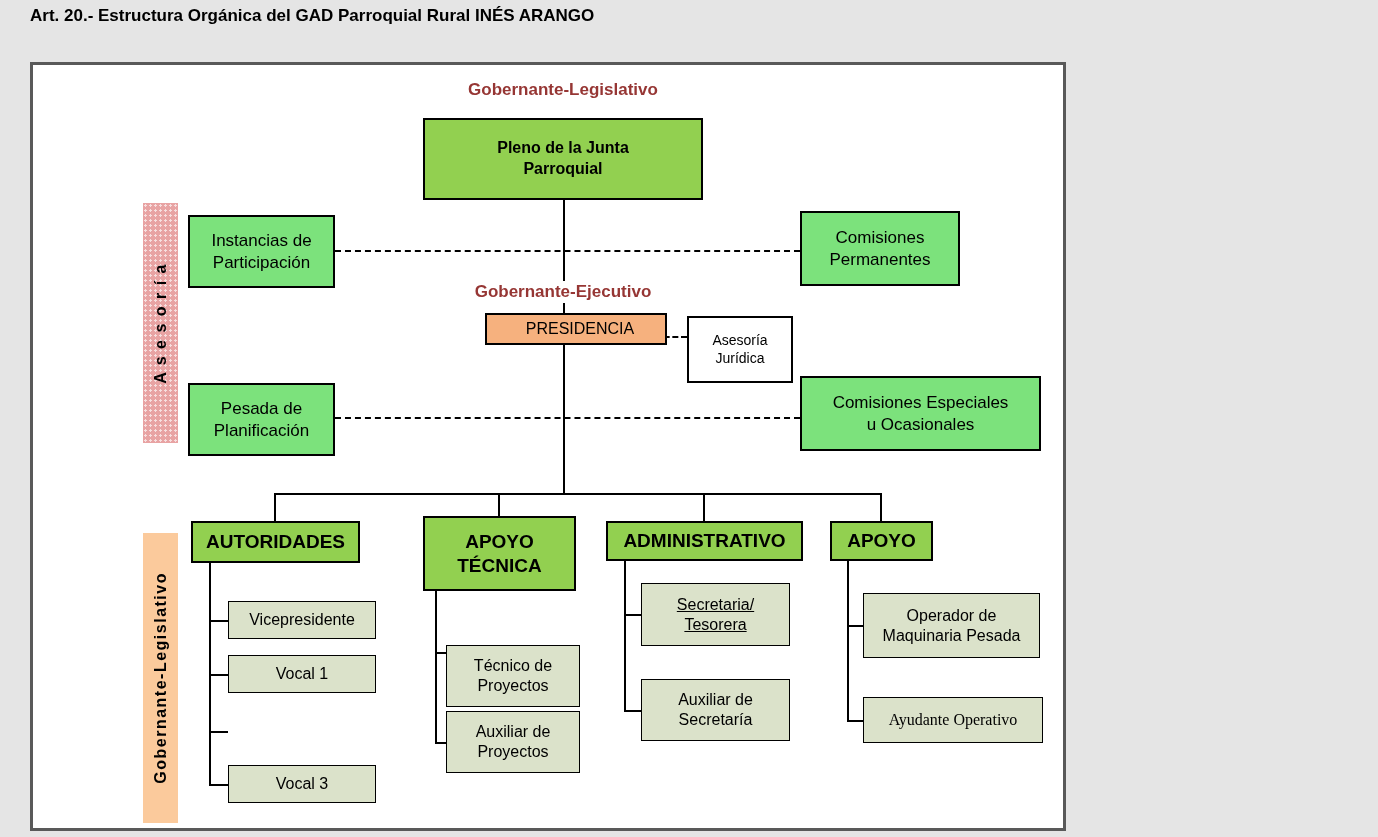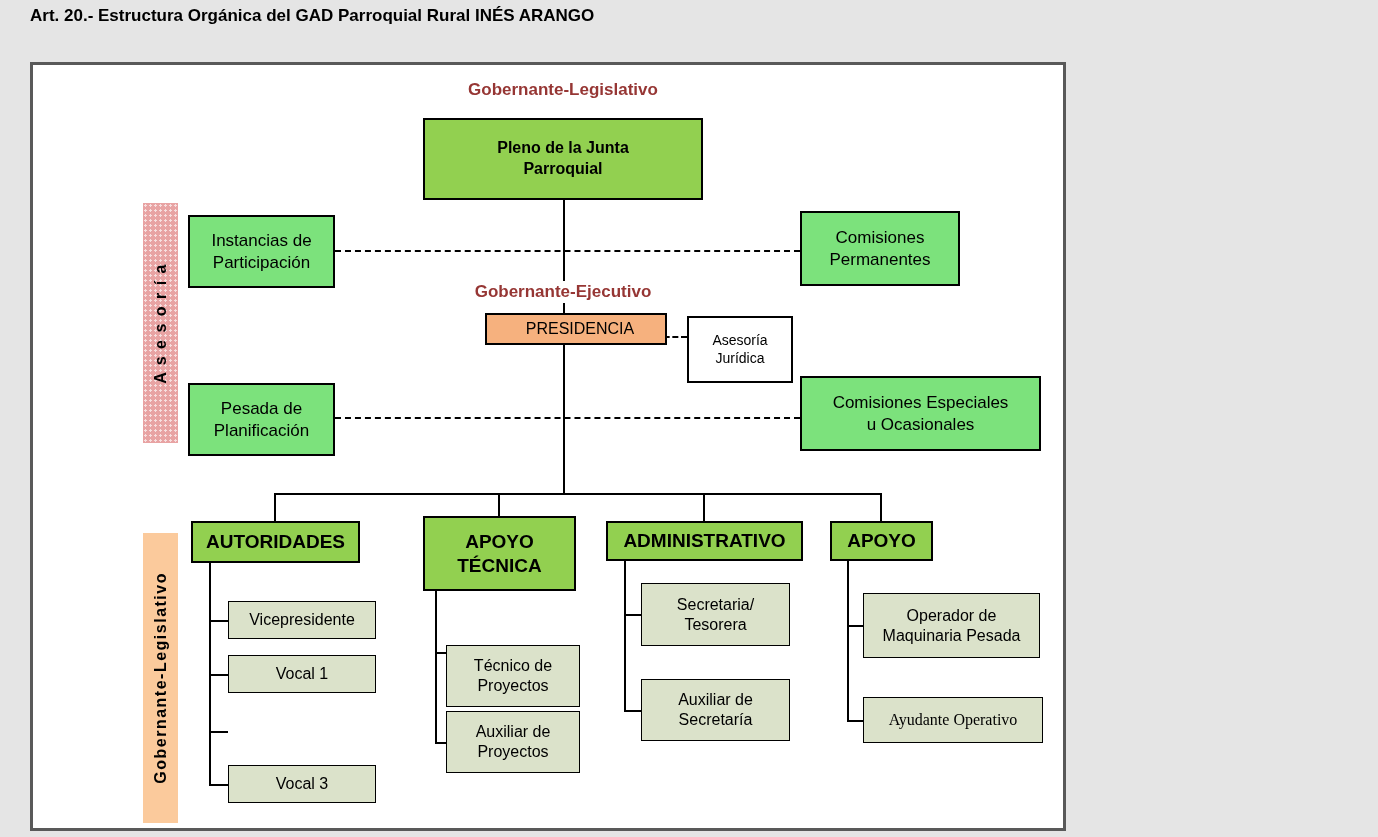--- a/index.html
+++ b/index.html
@@ -121,21 +121,21 @@
 
     <div class="node pale" style="left:195px;top:536px;width:148px;height:38px;">Vicepresidente</div>
     <div class="node pale" style="left:195px;top:590px;width:148px;height:38px;">Vocal 1</div>
     <div class="node pale" style="left:195px;top:700px;width:148px;height:38px;">Vocal 3</div>
 
     <div class="node pale" style="left:413px;top:556px;width:134px;height:62px;margin-top:24px;">Técnico de
 Proyectos</div>
     <div class="node pale" style="left:413px;top:646px;width:134px;height:62px;">Auxiliar de
 Proyectos</div>
 
-    <div class="node pale" style="left:608px;top:518px;width:149px;height:63px;">Secretaria/
+    <div class="node pale" style="left:608px;top:518px;width:149px;height:63px;text-decoration:underline;">Secretaria/
 Tesorera</div>
     <div class="node pale" style="left:608px;top:614px;width:149px;height:62px;">Auxiliar de
 Secretaría</div>
 
     <div class="node pale" style="left:830px;top:528px;width:177px;height:65px;">Operador de
 Maquinaria Pesada</div>
     <div class="node pale" style="left:830px;top:632px;width:180px;height:46px;font-family:Liberation Serif, serif;">Ayudante Operativo</div>
 
   </div>
 </div>

